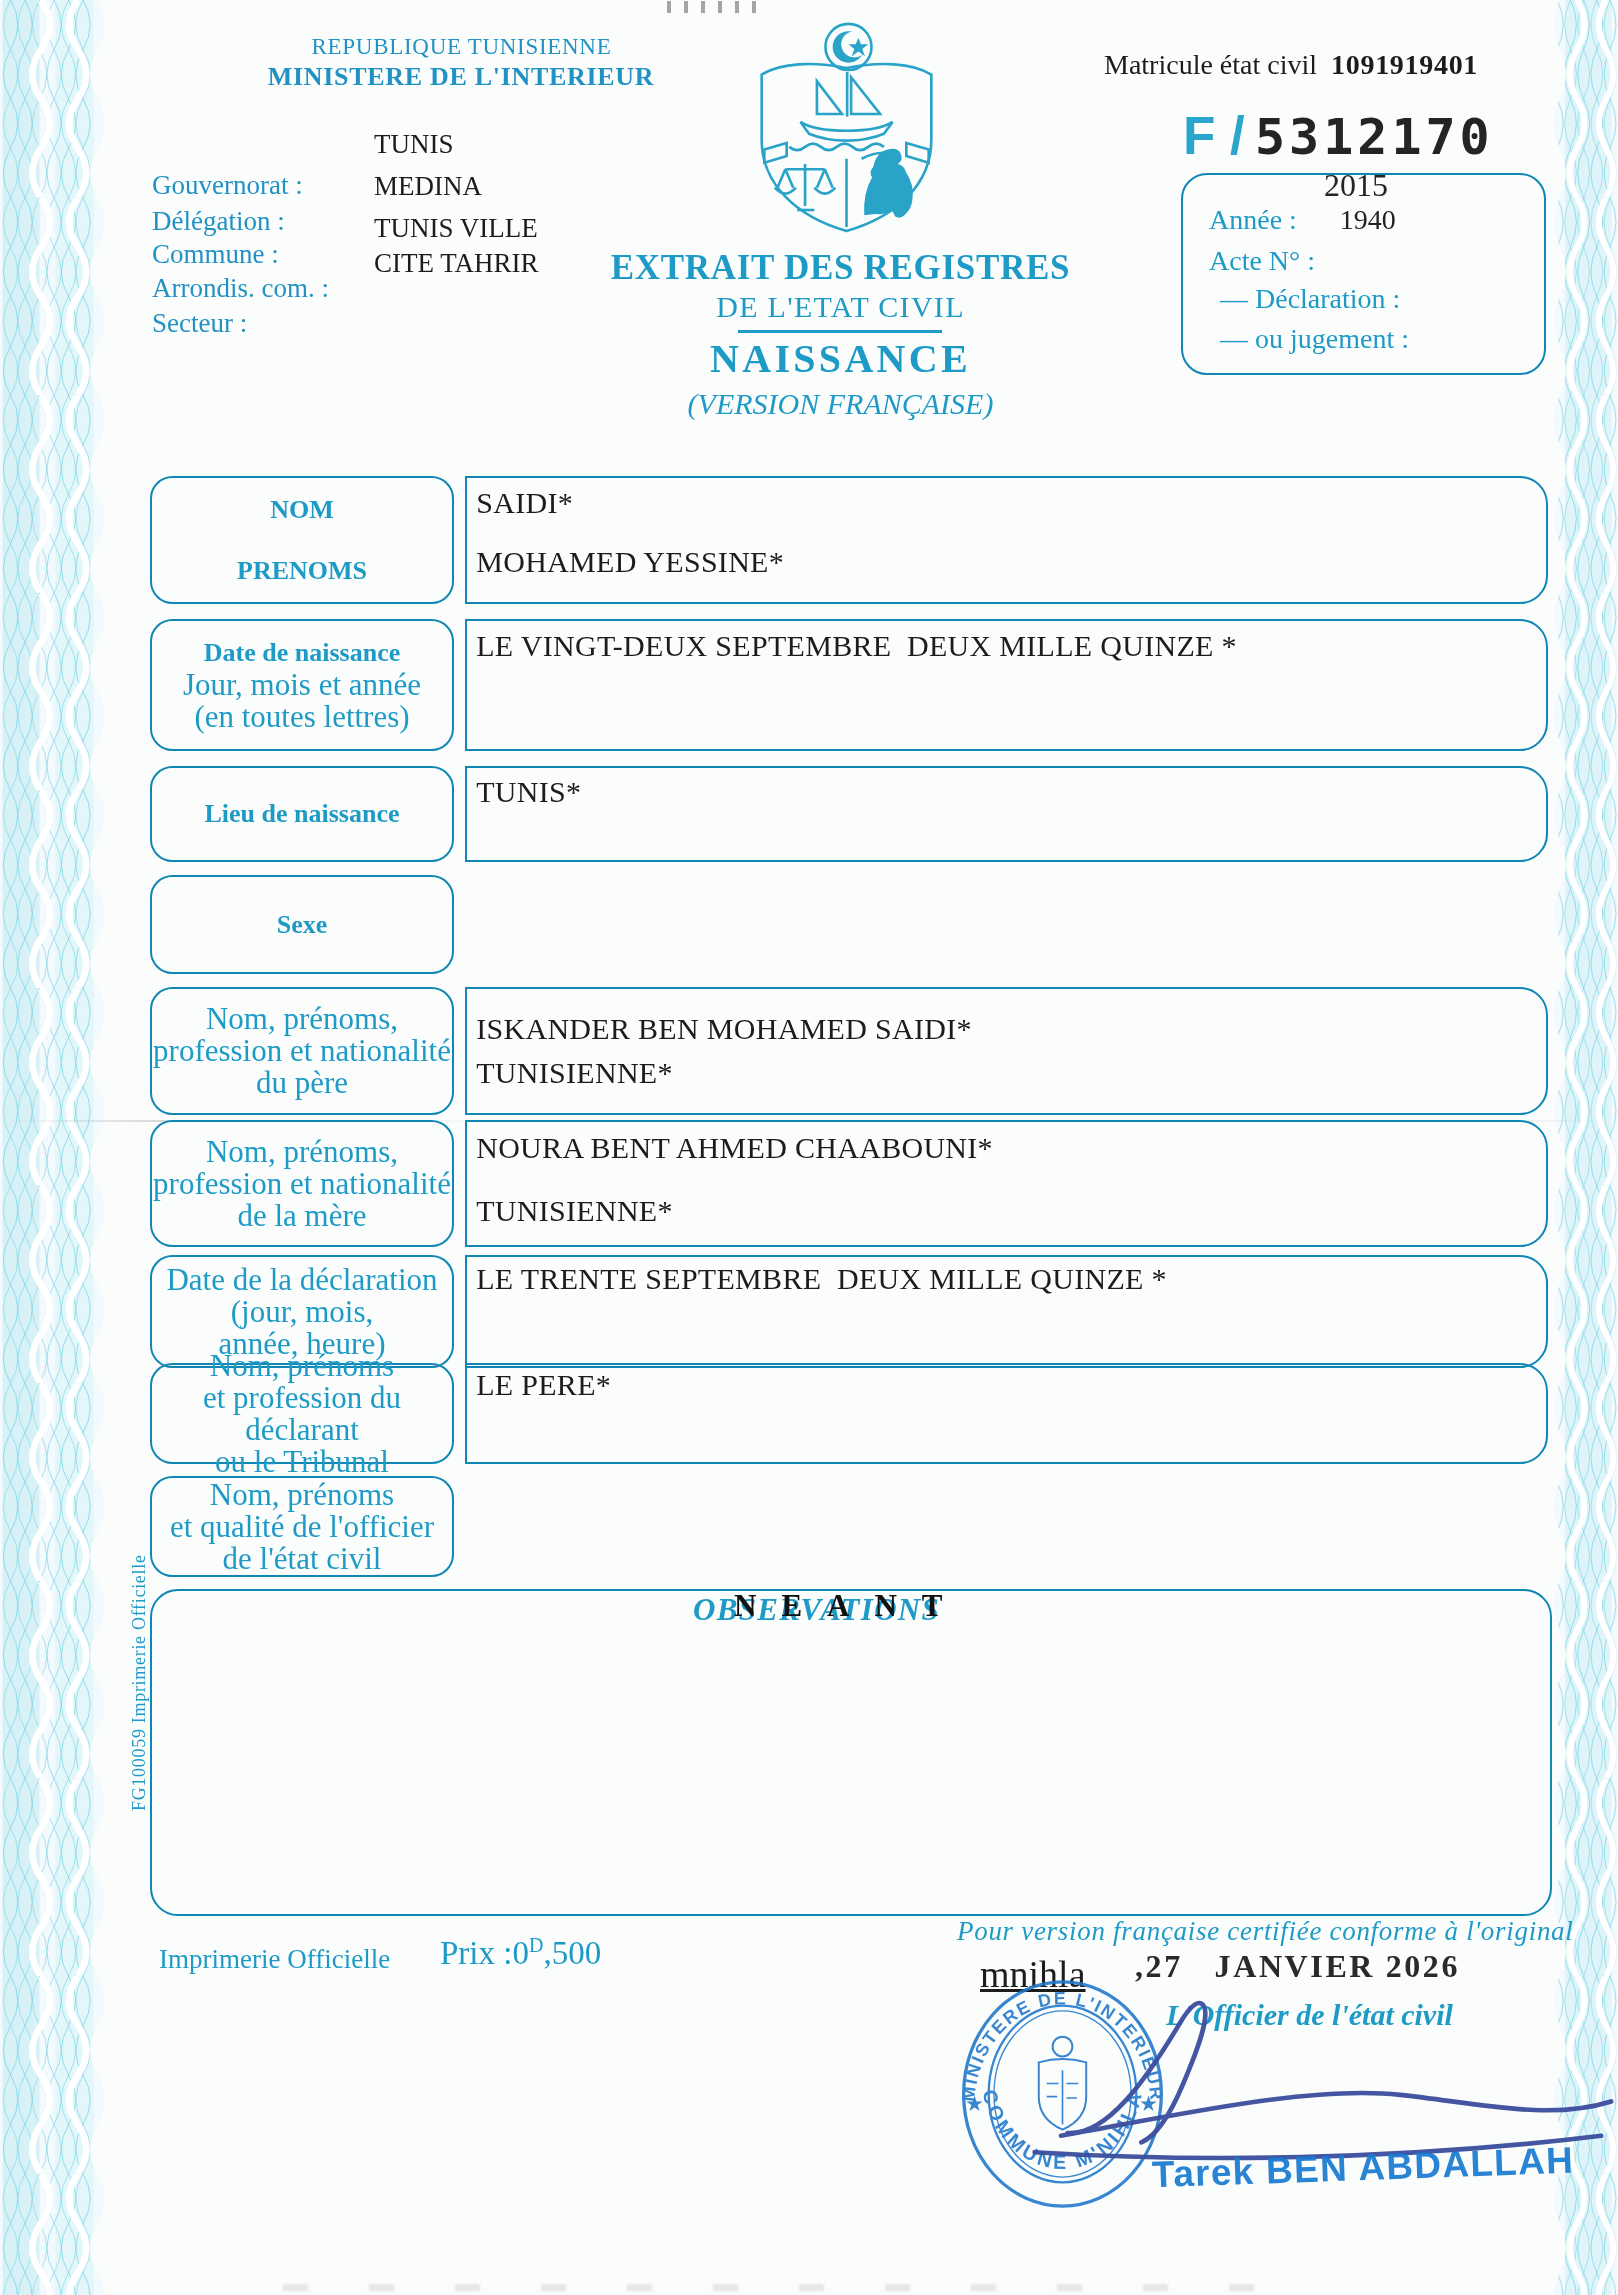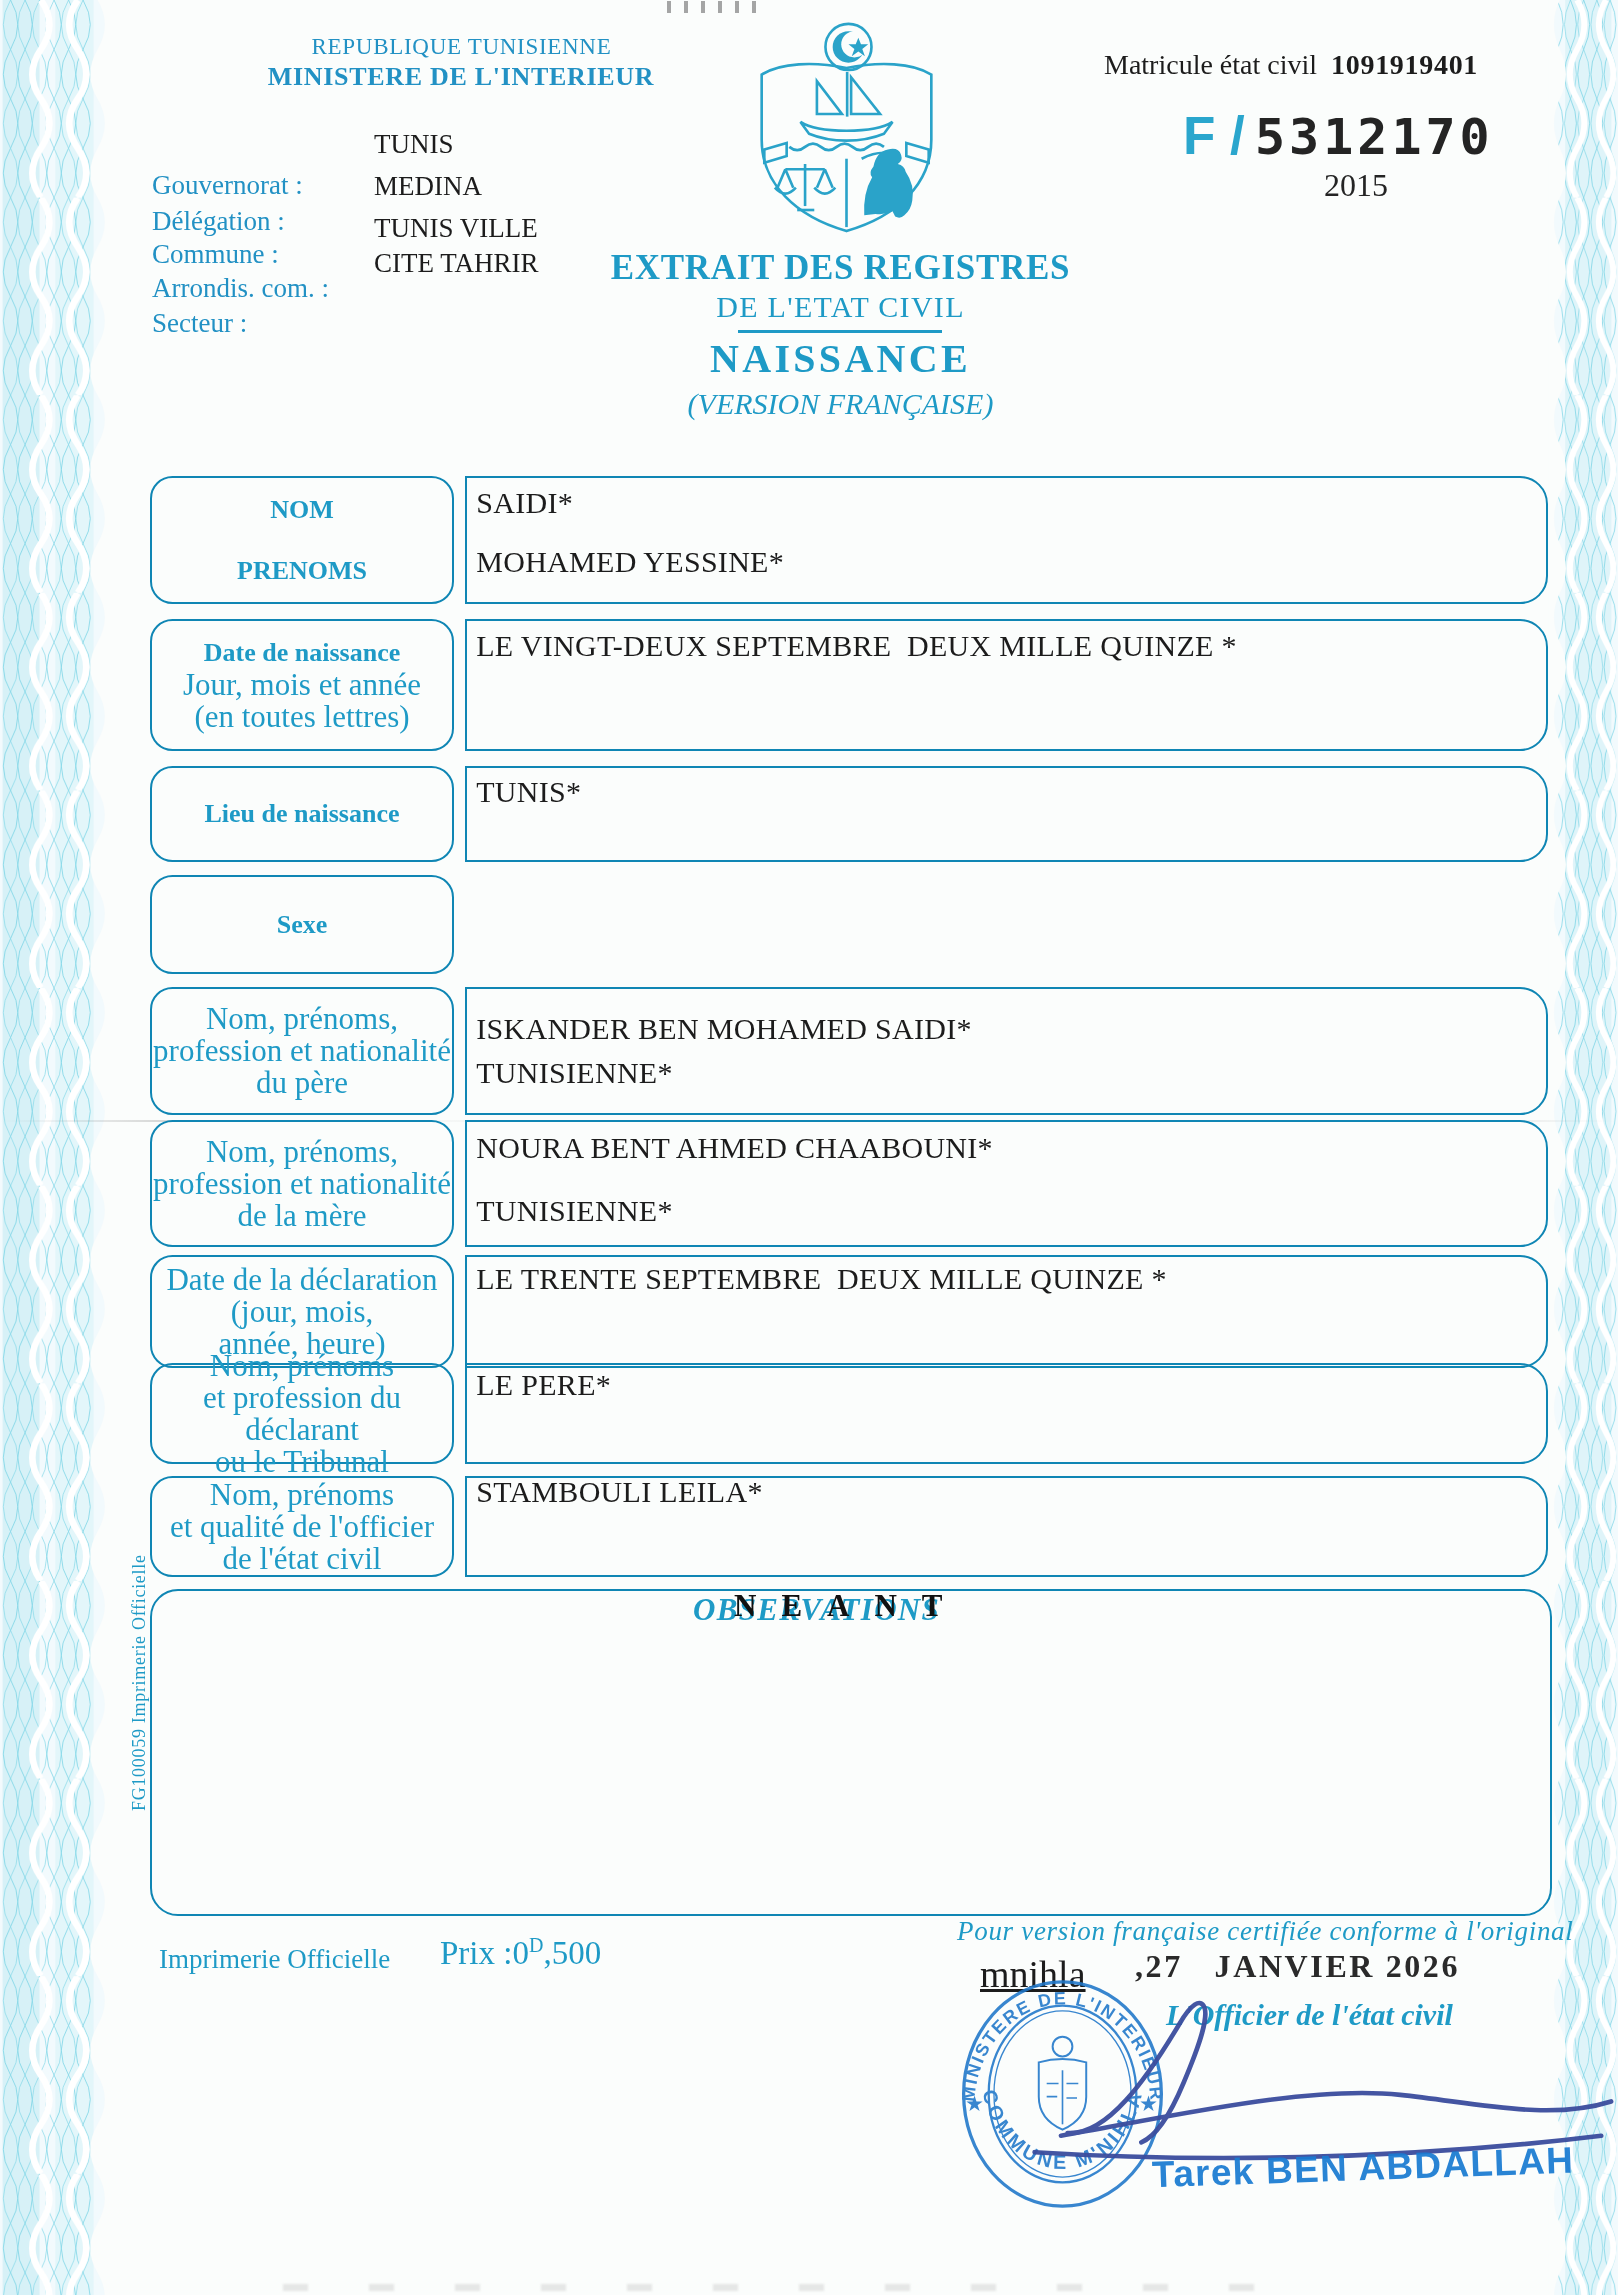--- a/index.html
+++ b/index.html
@@ -188,20 +188,29 @@
   <div class="abs title3">NAISSANCE</div>
   <div class="abs title4">(VERSION FRANÇAISE)</div>
 
   <div class="abs matricule">
     <span>Matricule état civil</span>&nbsp;&nbsp;<b>1091919401</b>
   </div>
   <div class="abs serialF">F /</div>
   <div class="abs serialN">5312170</div>
   <div class="abs yearstamp">2015</div>
 
+  <div class="abs actebox">
+    <div class="acteline" style="top:29px">
+      <span>Année :</span>
+      <span class="val">1940</span>
+    </div>
+    <div class="acteline" style="top:70px">Acte N° :</div>
+    <div class="acteline" style="top:108px;left:37px">— Déclaration :</div>
+    <div class="acteline" style="top:148px;left:37px">— ou jugement :</div>
+  </div>
 
   <div class="row" style="top:476px;height:128px">
     <div class="lblbox">
       <div class="ll llb">NOM</div>
       <div class="ll llb" style="margin-top:29px">PRENOMS</div>
     </div>
     <div class="valbox">
       <div class="vl" style="top:8px">SAIDI*</div>
       <div class="vl" style="top:67px">MOHAMED YESSINE*</div>
     </div>
@@ -277,23 +286,20 @@
     <div class="valbox">
       <div class="vl" style="top:2.6px">LE PERE*</div>
     </div>
   </div>
 
   <div class="row" style="top:1476px;height:101px">
     <div class="lblbox">
       <div class="ll">Nom, prénoms</div>
       <div class="ll">et qualité de l'officier</div>
       <div class="ll">de l'état civil</div>
-    </div>
-    <div class="valbox">
-      <div class="vl" style="top:-2.6px">STAMBOULI LEILA*</div>
     </div>
   </div>
 
   <div class="abs obsbox"></div>
   <div class="abs obstitle">OBSERVATIONS</div>
   <div class="abs obsstamp">NEANT</div>
 
   <div class="abs sidecode">FG100059  Imprimerie Officielle</div>
 
   <div class="abs printer">Imprimerie Officielle</div>

